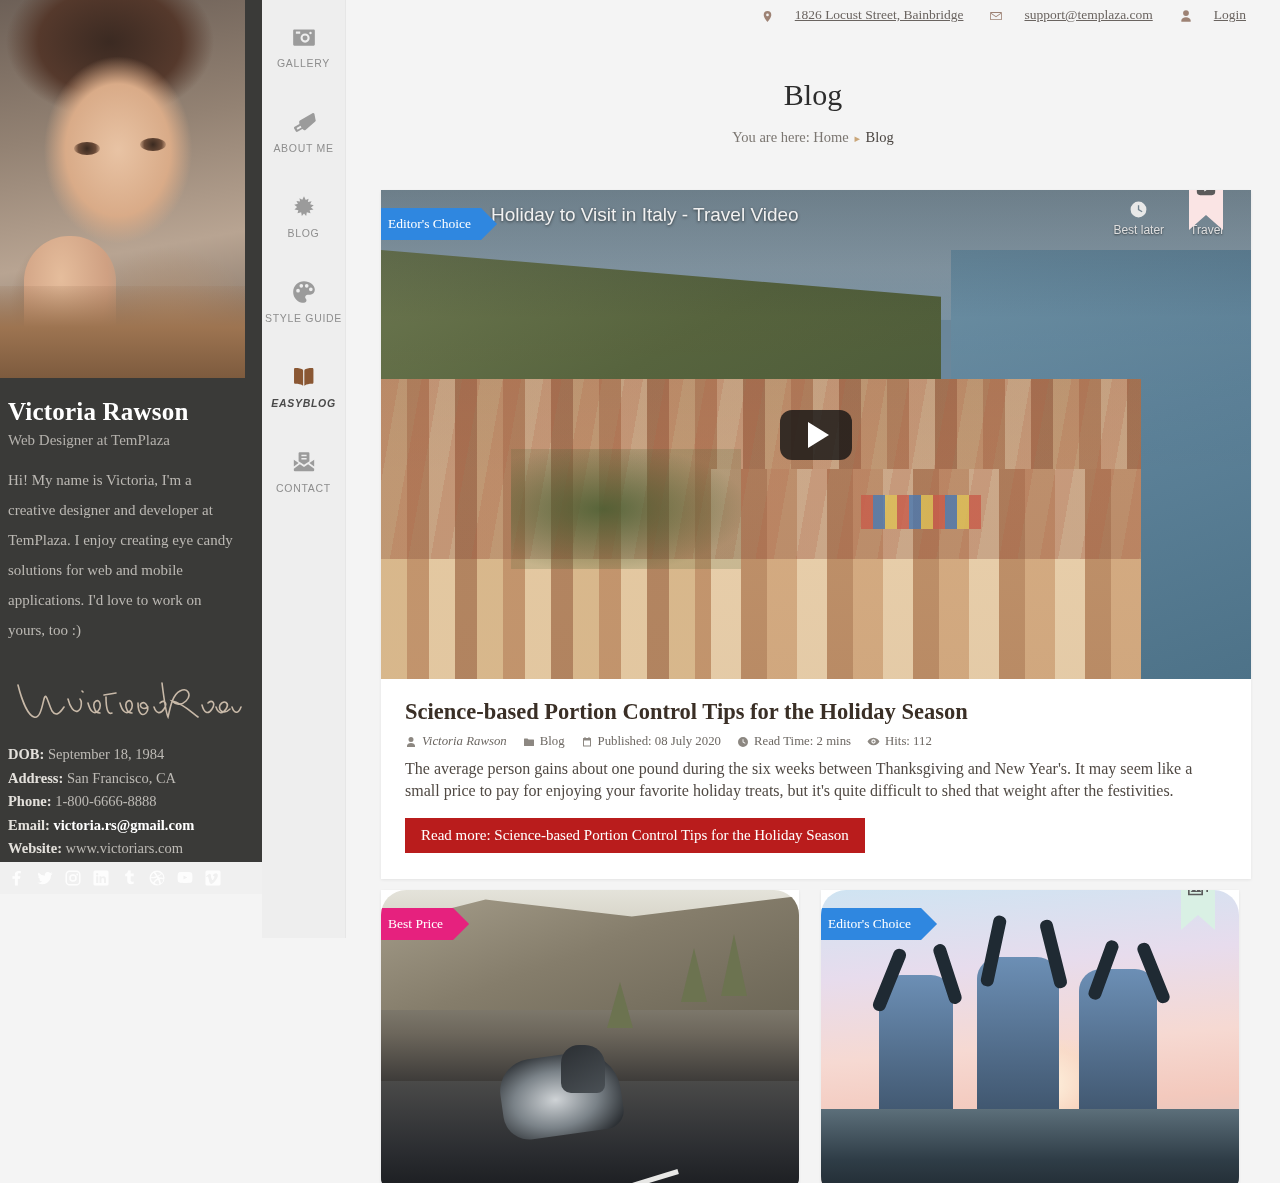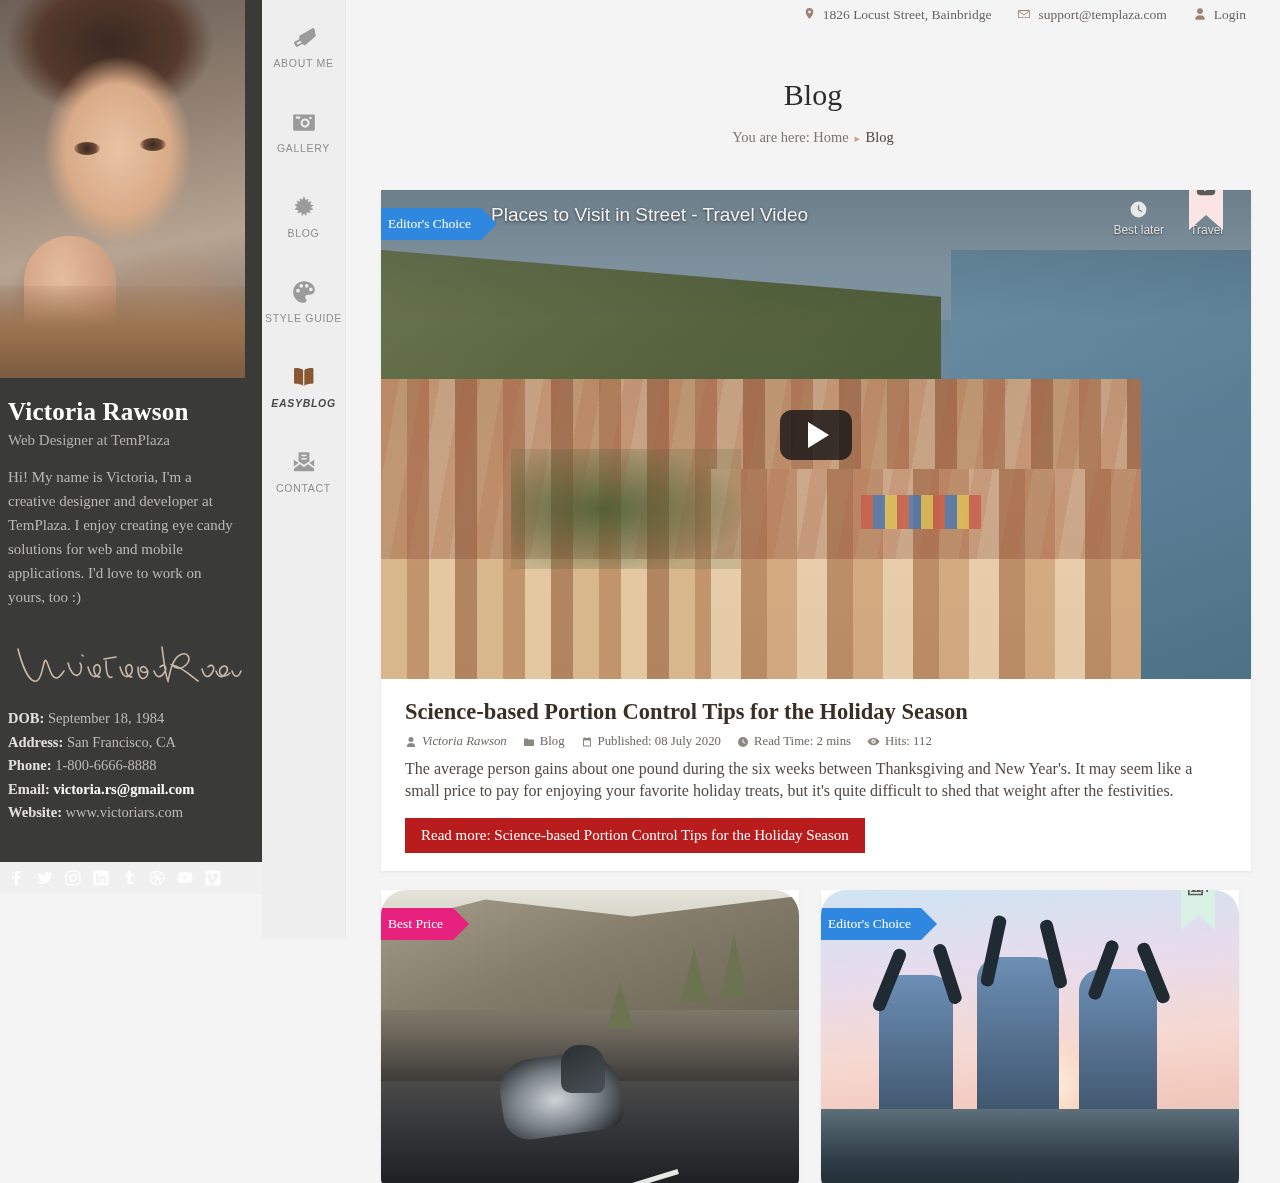--- a/index.html
+++ b/index.html
@@ -45,21 +45,21 @@
     background: linear-gradient(180deg, rgba(150,110,80,0.15) 0%, #9d7451 45%, #7d5b3e 100%); }
 
   .profile-body { padding: 20px 0 0 8px; }
   .profile-name {
     color: #ffffff; font-size: 25px; font-weight: bold;
     letter-spacing: 0.2px; margin-bottom: 6px;
     font-family: "Liberation Serif", serif;
   }
   .profile-role { color: #b4b1ac; font-size: 15px; margin-bottom: 16px; }
   .profile-bio {
-    color: #bbb8b3; font-size: 15px; line-height: 24px;
+    color: #bbb8b3; font-size: 15px; line-height: 30px;
     width: 232px; margin-bottom: 28px;
   }
   .signature {
     width: 230px; height: 56px; margin: 6px 0 14px 4px;
     position: relative;
   }
   .profile-details { color: #bdbab5; font-size: 14.5px; line-height: 23.5px; }
   .profile-details .lbl { color: #e3e0db; font-weight: bold; }
   .profile-details .val-strong { color: #ffffff; font-weight: bold; }
 
@@ -102,21 +102,21 @@
 
   
   .main {
     flex: 1 1 auto; height: 1183px;
     background: #f4f4f4; position: relative; overflow: hidden;
   }
   .topbar {
     height: 30px; display: flex; align-items: center; justify-content: flex-end;
     gap: 26px; padding-right: 34px; font-size: 13.5px; color: #6a6460;
   }
-  .topbar .tb-item { display: flex; align-items: flex-start; gap: 7px; cursor: pointer; }
+  .topbar .tb-item { display: flex; align-items: flex-end; gap: 21px; cursor: pointer; text-decoration: underline; }
   .topbar svg { fill: #9d8274; }
 
   .page-title {
     text-align: center; font-size: 30px; color: #2c2c2c;
     margin-top: 48px; font-family: "Liberation Serif", serif; font-weight: normal;
   }
   .breadcrumb {
     text-align: center; margin-top: 17px; font-size: 14.5px; color: #7b7671;
   }
   .breadcrumb a { color: #7b7671; text-decoration: none; cursor: pointer; }
@@ -204,21 +204,21 @@
     position: absolute; right: 28px; top: -18px;
     width: 34px; height: 58px; z-index: 5;
     background: #fae4e4;
     clip-path: polygon(0 0, 100% 0, 100% 100%, 50% 74%, 0 100%);
     display: flex; align-items: flex-start; justify-content: center;
     padding-top: 9px;
   }
   .bookmark.mint { background: #d9f0e4; right: 24px; }
   .bookmark svg { fill: #5b5b5b; }
 
-  .article-body { padding: 20px 24px 18px 24px; }
+  .article-body { padding: 20px 24px 26px 24px; }
   .article-title {
     font-size: 22.5px; color: #3a2f26; font-weight: bold;
     font-family: "Liberation Serif", serif; margin-bottom: 9px; cursor: pointer;
   }
   .article-meta {
     display: flex; align-items: center; gap: 16px;
     font-size: 12.8px; color: #6d6863; margin-bottom: 9px;
   }
   .article-meta .mi { display: flex; align-items: center; gap: 5px; }
   .article-meta svg { fill: #8c8781; }
@@ -371,32 +371,32 @@
             <path d="M20 2H4a2 2 0 0 0-2 2v16a2 2 0 0 0 2 2h16a2 2 0 0 0 2-2V4a2 2 0 0 0-2-2zm-1.6 7.4c-.1 1.6-1.2 3.7-3.3 6.4-2.2 2.8-4 4.2-5.5 4.2-.9 0-1.7-.9-2.4-2.6L6 12.7c-.5-1.7-1-2.6-1.5-2.6-.1 0-.5.2-1.2.7l-.7-.9 2.2-2c1-.9 1.8-1.3 2.3-1.4 1.2-.1 1.9.7 2.2 2.4.3 1.9.5 3 .7 3.5.4 1.6.8 2.4 1.2 2.4.4 0 .9-.5 1.6-1.6.7-1.1 1-2 1.1-2.5.1-1-.3-1.5-1.1-1.5-.4 0-.8.1-1.2.3.8-2.6 2.3-3.8 4.5-3.7 1.7.1 2.4 1.1 2.3 3.2z"></path>
           </svg></span>
     </div>
     <div class="below-social"></div>
   </aside>
 
   <nav class="icon-rail">
     <div class="rail-item">
       <span class="rail-icon">
         <svg viewBox="0 0 24 24" width="26" height="26">
-            <path d="M21.6 4.3c-.4-.6-1.2-.7-1.8-.4L8.2 10.6c-.5.3-.8.9-.7 1.5l.3 1.7-4.4 2.5c-.6.3-.8 1-.5 1.6l1.5 2.6c.3.6 1 .8 1.6.5l4.4-2.6 1.4 1c.5.3 1.1.3 1.6-.1l9-7.8c.5-.5.6-1.3.2-1.9zM6 19.1l-.9-1.6 3.7-2.1.9 1.6z"></path>
-          </svg>
-      </span>
-      <span class="rail-label">ABOUT ME</span>
+            <path d="M3 5h18a1 1 0 0 1 1 1v13a1 1 0 0 1-1 1H3a1 1 0 0 1-1-1V6a1 1 0 0 1 1-1zm1.5 2v2h4V7zm8.5 1.8A4.2 4.2 0 1 0 13 17.2a4.2 4.2 0 0 0 0-8.4zm0 1.9a2.3 2.3 0 1 1 0 4.6 2.3 2.3 0 0 1 0-4.6zM18 7.2a1.1 1.1 0 1 0 0 2.2 1.1 1.1 0 0 0 0-2.2z"></path>
+          </svg>
+      </span>
+      <span class="rail-label">GALLERY</span>
     </div>
     <div class="rail-item">
       <span class="rail-icon">
         <svg viewBox="0 0 24 24" width="26" height="26">
-            <path d="M3 5h18a1 1 0 0 1 1 1v13a1 1 0 0 1-1 1H3a1 1 0 0 1-1-1V6a1 1 0 0 1 1-1zm1.5 2v2h4V7zm8.5 1.8A4.2 4.2 0 1 0 13 17.2a4.2 4.2 0 0 0 0-8.4zm0 1.9a2.3 2.3 0 1 1 0 4.6 2.3 2.3 0 0 1 0-4.6zM18 7.2a1.1 1.1 0 1 0 0 2.2 1.1 1.1 0 0 0 0-2.2z"></path>
-          </svg>
-      </span>
-      <span class="rail-label">GALLERY</span>
+            <path d="M21.6 4.3c-.4-.6-1.2-.7-1.8-.4L8.2 10.6c-.5.3-.8.9-.7 1.5l.3 1.7-4.4 2.5c-.6.3-.8 1-.5 1.6l1.5 2.6c.3.6 1 .8 1.6.5l4.4-2.6 1.4 1c.5.3 1.1.3 1.6-.1l9-7.8c.5-.5.6-1.3.2-1.9zM6 19.1l-.9-1.6 3.7-2.1.9 1.6z"></path>
+          </svg>
+      </span>
+      <span class="rail-label">ABOUT ME</span>
     </div>
     <div class="rail-item">
       <span class="rail-icon">
         <svg viewBox="0 0 24 24" width="26" height="26">
             <path d="M12 2l1.6 3.6 2.6-1.2-.6 3 3.4-.6-1.4 2.6 3.4 1-2.6 2 2.4 1.8-3.6.8.8 2.8-3.4-1-.6 3.6L12 18l-2 2.4-.6-3.6-3.4 1 .8-2.8-3.6-.8L5.6 12 3 10l3.4-1L5 6.4l3.4.6-.6-3 2.6 1.2z"></path>
           </svg>
       </span>
       <span class="rail-label">BLOG</span>
     </div>
     <div class="rail-item">
@@ -469,21 +469,21 @@
             <div class="vp-roofs"></div>
           <div class="vp-green"></div>
             <div class="vp-umb"></div>
           <div class="vp-shade"></div>
         </div>
 
         <div class="ribbon-flag blue">
           <span>Editor's Choice</span>
         </div>
 
-        <div class="yt-title">Places to Visit in Street - Travel Video</div>
+        <div class="yt-title">Holiday to Visit in Italy - Travel Video</div>
 
         <div class="yt-actions">
           <div class="yt-act">
             <svg viewBox="0 0 24 24" width="19" height="19">
                 <path d="M12 2a10 10 0 1 0 0 20 10 10 0 0 0 0-20zm.9 4.6v5.1l4.1 2.4-.8 1.4-5-2.9V6.6z"></path>
               </svg>
             <span class="cap">Best later</span>
           </div>
           <div class="yt-act">
             <svg viewBox="0 0 24 24" width="19" height="19">

